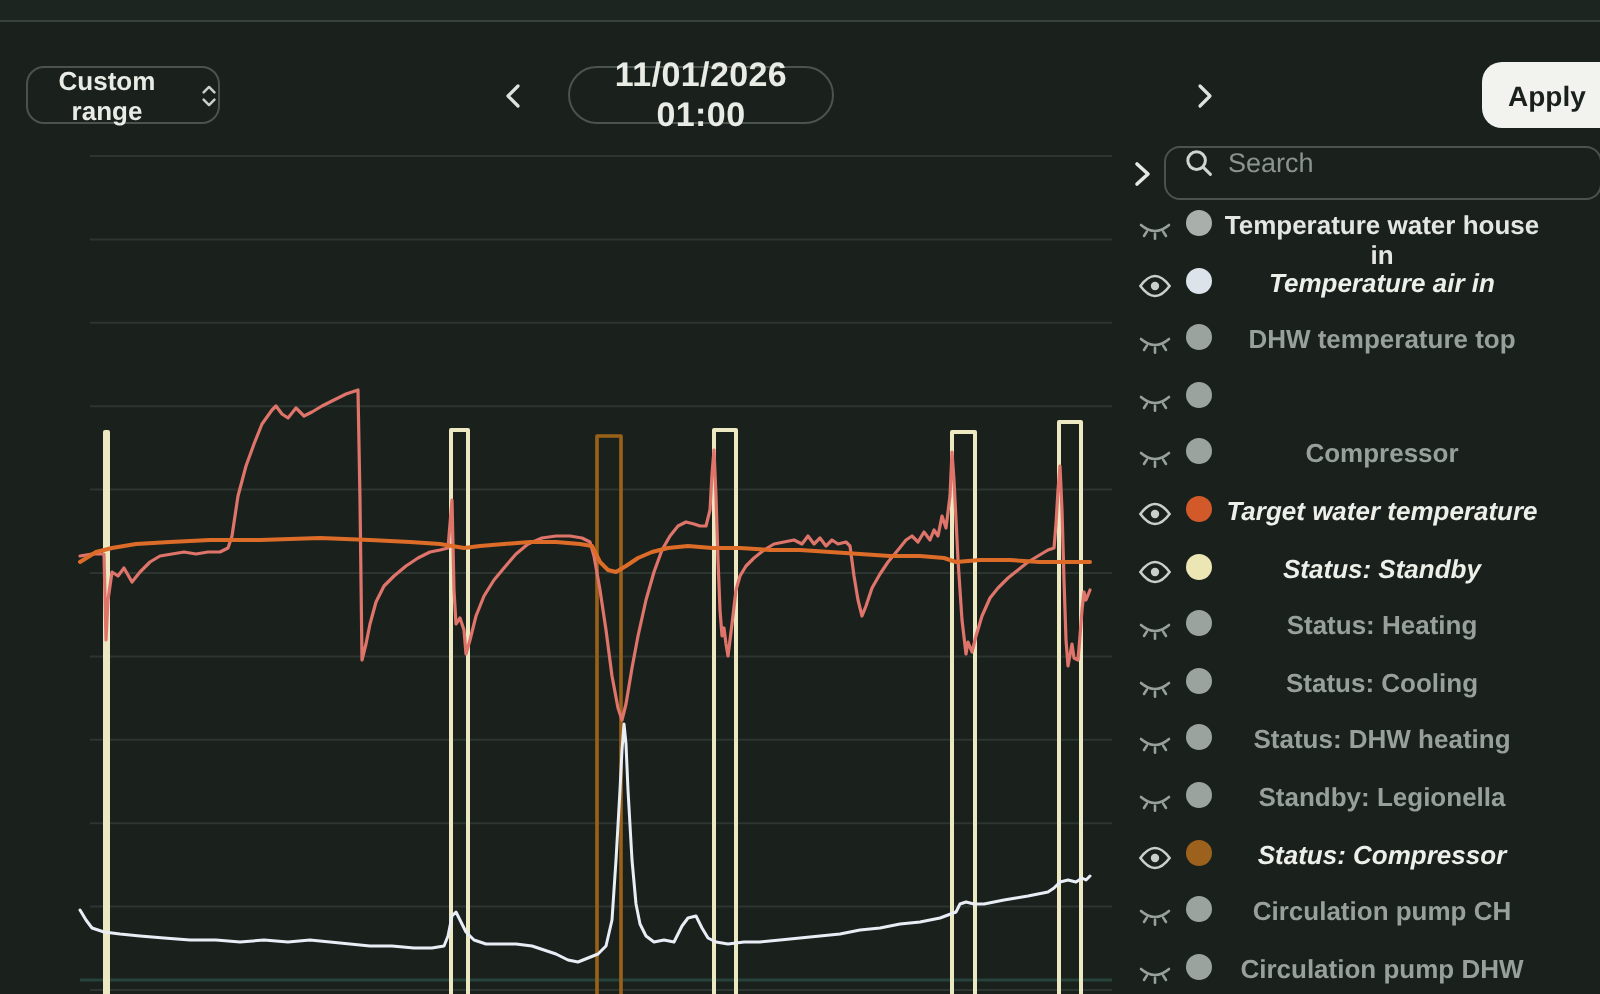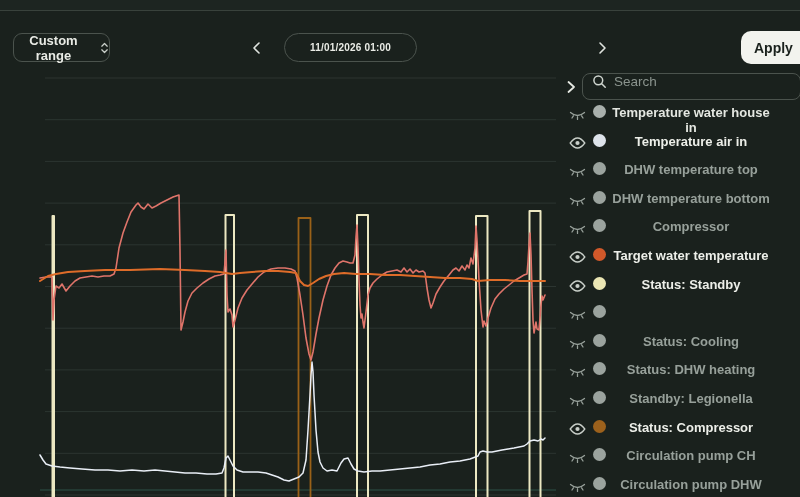--- a/index.html
+++ b/index.html
@@ -5,21 +5,21 @@
   * { margin:0; padding:0; box-sizing:border-box; }
   html,body { width:800px; height:497px; overflow:hidden; background:#1a211d;
     font-family:"Liberation Sans","DejaVu Sans",sans-serif; }
   .topstrip { position:absolute; left:0; top:0; width:800px; height:11px;
     background:#1d2521; border-bottom:1px solid #39423c; }
   .toolbar { position:absolute; left:0; top:12px; width:668px; height:53px; }
   .pill { position:absolute; display:flex; align-items:center; justify-content:center;
     gap:7px; background:transparent; border:1px solid #4b534d; color:#e9ebe5;
     font-family:inherit; font-size:13px; font-weight:700; cursor:pointer; }
   .pill.select { left:13px; top:21px; height:29px; width:97px; border-radius:9px; }
-  .pill.date { top:21px; height:29px; width:133px; border-radius:999px; font-size:10px; letter-spacing:.2px; }
+  .pill.date { top:21px; height:29px; width:133px; border-radius:999px; font-size:17px; letter-spacing:.2px; }
   #date-from { left:284px; } #date-to { left:437px; }
   .navchev { position:absolute; top:21px; width:24px; height:29px; background:transparent;
     border:none; color:#dfe3de; cursor:pointer; display:flex; align-items:center; justify-content:center; }
   #prev { left:244px; } #next { left:590px; }
   .apply { position:absolute; left:741px; top:19px; height:33px; width:78px;
     background:#f2f3ee; color:#1a211d; border:none; border-radius:10px;
     font-family:inherit; font-size:14px; font-weight:700; display:flex; align-items:center;
     justify-content:flex-start; padding-left:13px; gap:8px; cursor:pointer; }
   #chart { position:absolute; left:0; top:65px; width:560px; height:432px; display:block; }
   .grid { stroke:#2c3531; stroke-width:1; }
@@ -33,21 +33,21 @@
     display:flex; align-items:flex-start; padding:0 9px; gap:7px; }
   .search input { flex:1; min-width:0; background:transparent; border:none; outline:none;
     color:#dfe3de; font-family:inherit; font-size:13.5px; }
   .search input::placeholder { color:#8b948e; }
   .series-list { position:absolute; left:0; top:40px; width:240px; }
   .series-row { height:28.6px; display:flex; align-items:flex-start; padding-left:8px; cursor:pointer; }
   .eye-btn { width:18px; height:18px; background:none; border:none; padding:0; cursor:pointer;
     display:flex; align-items:center; justify-content:center; }
   .dot { width:13px; height:13px; border-radius:50%; margin-left:7px; flex:0 0 auto; }
   .series-label { flex:1; text-align:center; padding-right:24px; font-size:13px; }
-  .series-row.on .series-label { color:#edefe9; font-weight:700; }
+  .series-row.on .series-label { color:#edefe9; font-weight:700;font-style:italic; }
   .series-row.off .series-label { color:#97a09a; font-weight:600; }
   .series-row.emph .series-label { color:#e4e7e1; font-weight:700; }
 </style>
 </head>
 <body>
 
 <div class="topstrip"></div>
 
 <div class="toolbar">
   <button class="pill select">
@@ -140,21 +140,20 @@
         <span class="dot" style="background:#9ba39e"></span>
         <span class="series-label">DHW temperature top</span>
       </div>
       <div class="series-row off">
         <button class="eye-btn">
           <svg width="17" height="14" viewBox="0 0 17 14">
             <path d="M1.5 5.5 Q8.5 11.5 15.5 5.5 M4.4 8.8 L3 11 M8.5 9.9 L8.5 12.4 M12.6 8.8 L14 11" fill="none" stroke="#97a09a" stroke-width="1.3" stroke-linecap="round"></path>
           </svg>
         </button>
         <span class="dot" style="background:#9ba39e"></span>
-        <span class="series-label">DHW temperature bottom</span>
       </div>
       <div class="series-row off">
         <button class="eye-btn">
           <svg width="17" height="14" viewBox="0 0 17 14">
             <path d="M1.5 5.5 Q8.5 11.5 15.5 5.5 M4.4 8.8 L3 11 M8.5 9.9 L8.5 12.4 M12.6 8.8 L14 11" fill="none" stroke="#97a09a" stroke-width="1.3" stroke-linecap="round"></path>
           </svg>
         </button>
         <span class="dot" style="background:#9ba39e"></span>
         <span class="series-label">Compressor</span>
       </div>
@@ -178,20 +177,21 @@
         <span class="dot" style="background:#ebe6b4"></span>
         <span class="series-label">Status: Standby</span>
       </div>
       <div class="series-row off">
         <button class="eye-btn">
           <svg width="17" height="14" viewBox="0 0 17 14">
             <path d="M1.5 5.5 Q8.5 11.5 15.5 5.5 M4.4 8.8 L3 11 M8.5 9.9 L8.5 12.4 M12.6 8.8 L14 11" fill="none" stroke="#97a09a" stroke-width="1.3" stroke-linecap="round"></path>
           </svg>
         </button>
         <span class="dot" style="background:#9ba39e"></span>
+        <span class="series-label">Status: Heating</span>
       </div>
       <div class="series-row off">
         <button class="eye-btn">
           <svg width="17" height="14" viewBox="0 0 17 14">
             <path d="M1.5 5.5 Q8.5 11.5 15.5 5.5 M4.4 8.8 L3 11 M8.5 9.9 L8.5 12.4 M12.6 8.8 L14 11" fill="none" stroke="#97a09a" stroke-width="1.3" stroke-linecap="round"></path>
           </svg>
         </button>
         <span class="dot" style="background:#9ba39e"></span>
         <span class="series-label">Status: Cooling</span>
       </div>

